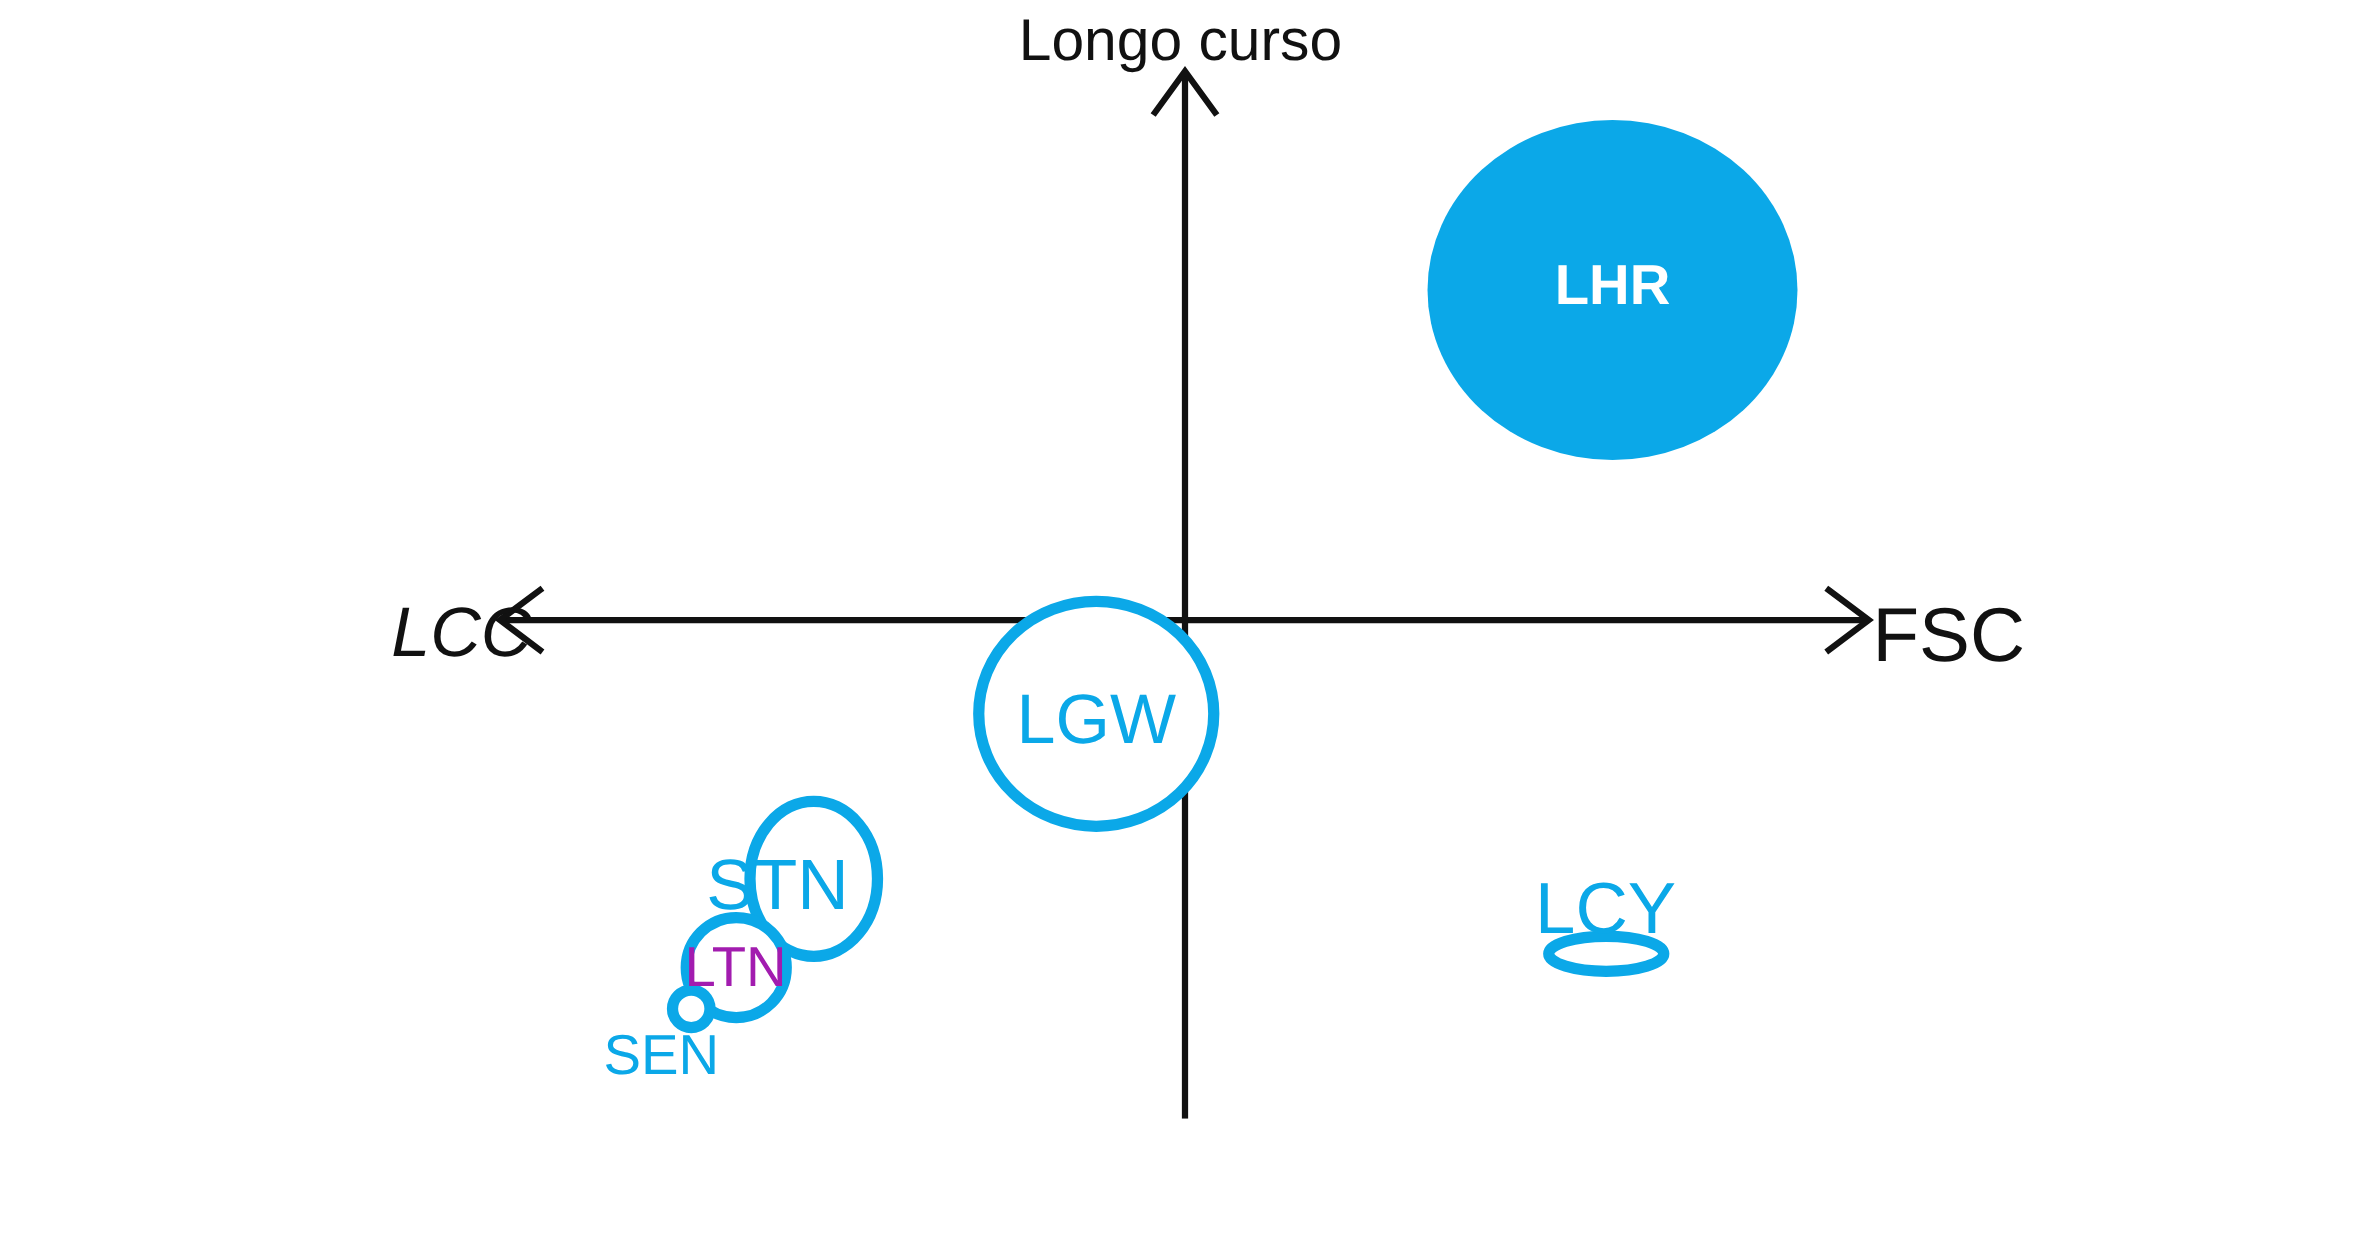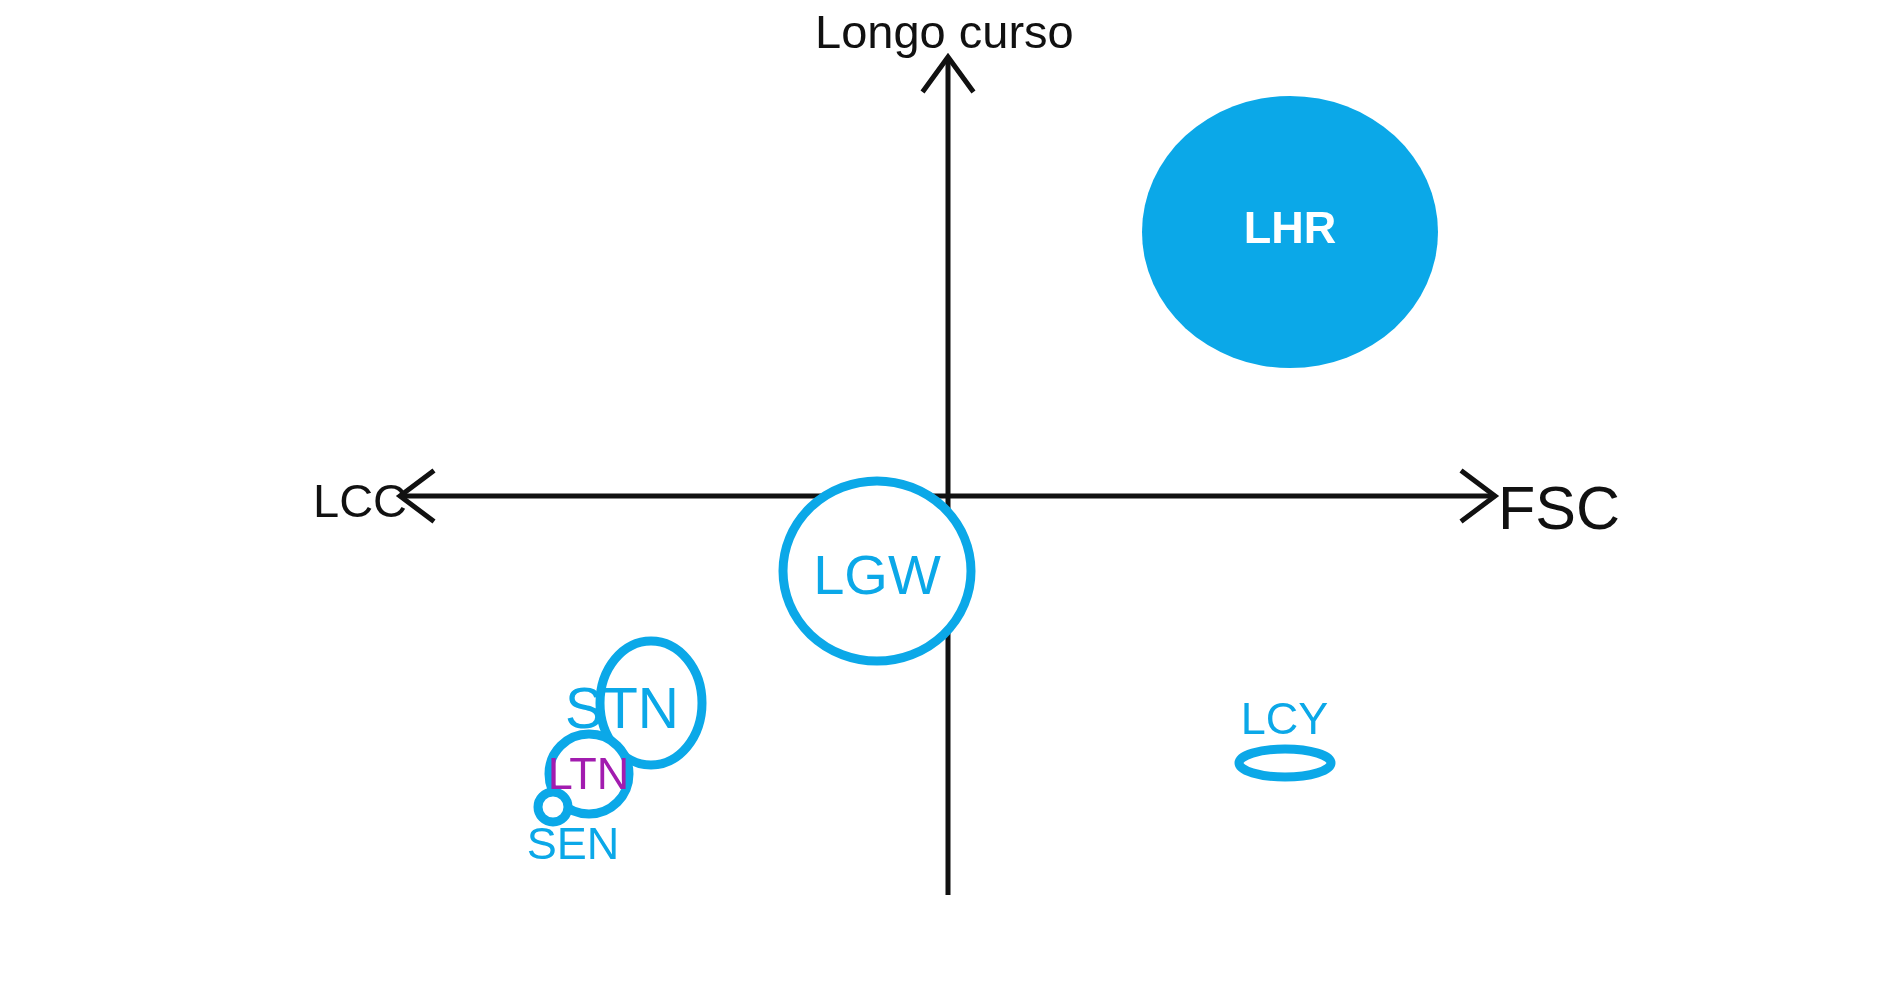--- a/index.html
+++ b/index.html
@@ -73,21 +73,22 @@
     font-size: 47px;
   }
   #label-medio-curso {
     left: 820px;
     top: 930px;
     font-size: 47px;
   }
   #label-lcc {
     left: 313px;
     top: 473px;
-    font-size: 47px;
+    font-size: 56px;
+    font-style: italic;
   }
   #label-fsc {
     left: 1498px;
     top: 473px;
     font-size: 61px;
   }
   #label-lhr {
     left: 1190px;
     top: 202px;
     width: 200px;
@@ -105,30 +106,30 @@
     width: 140px;
     font-size: 57px;
   }
   #label-ltn {
     left: 526px;
     top: 748px;
     width: 125px;
     font-size: 45px;
   }
   #label-sen {
-    left: 508px;
+    left: 464px;
     top: 818px;
     width: 130px;
     font-size: 45px;
   }
   #label-lcy {
     left: 1222px;
     top: 693px;
     width: 125px;
-    font-size: 45px;
+    font-size: 58px;
   }
 </style>
 </head>
 <body>
 
 <div id="stage">
 
   <svg id="matrix-svg" viewBox="0 0 1895 995">
 
     <g>

